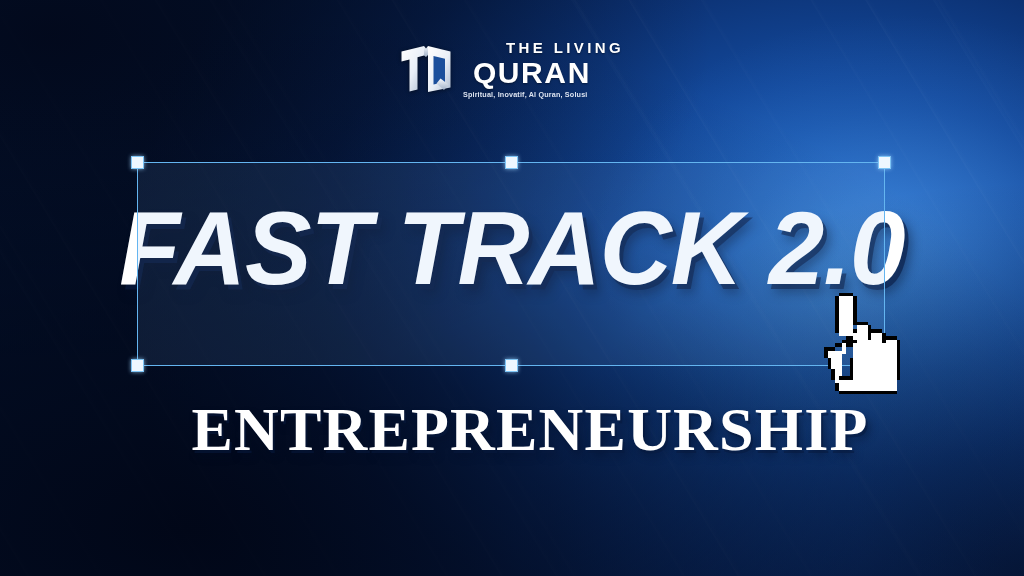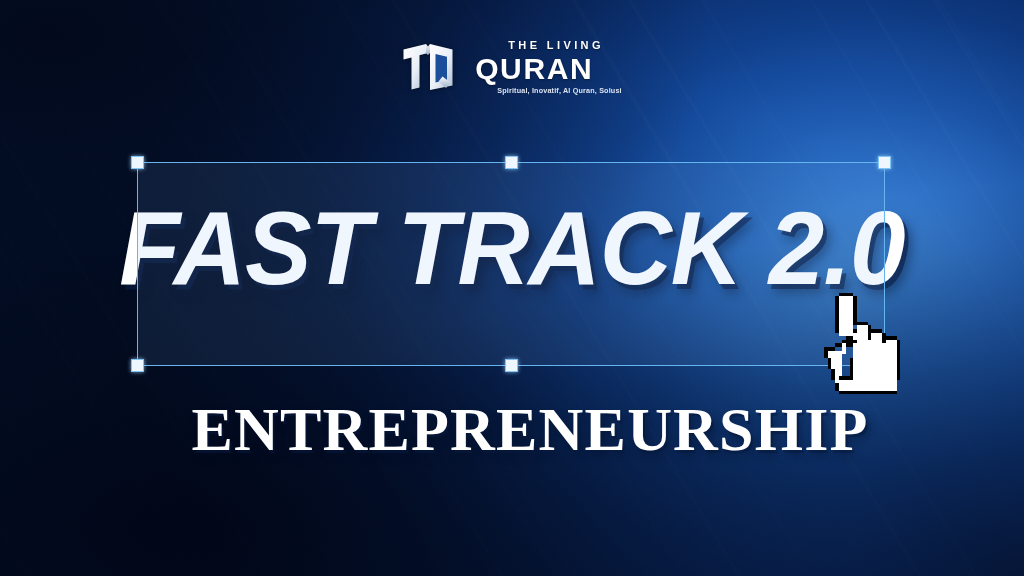--- a/index.html
+++ b/index.html
@@ -102,21 +102,21 @@
     filter: drop-shadow(0 1px 2px rgba(0,0,0,0.45));
   }
   .logo-words {
     display: flex;
     flex-direction: column;
     align-items: flex-start;
     line-height: 1;
   }
   .logo-line1 {
     color: #ffffff;
-    font-size: 11px;
+    font-size: 15px;
     font-weight: bold;
     letter-spacing: 3.4px;
     margin-bottom: 3px;
     text-shadow: 0 1px 2px rgba(0,0,0,0.4);
     margin-left: 43px;
   }
   .logo-line2 {
     color: #ffffff;
     font-size: 30px;
     font-weight: bold;
@@ -124,21 +124,20 @@
     margin-bottom: 3px;
     text-shadow: 0 1px 2px rgba(0,0,0,0.4);
     margin-left: 10px;
   }
   .logo-tagline {
     color: #e8eef8;
     font-size: 7.2px;
     font-weight: bold;
     letter-spacing: 0.18px;
     opacity: 0.95;
-    margin-left: 32px;
   }
 
   
   .selection {
     position: absolute;
     left: 137px;
     top: 162px;
     width: 748px;
     height: 204px;
     background: rgba(118,170,235,0.11);

